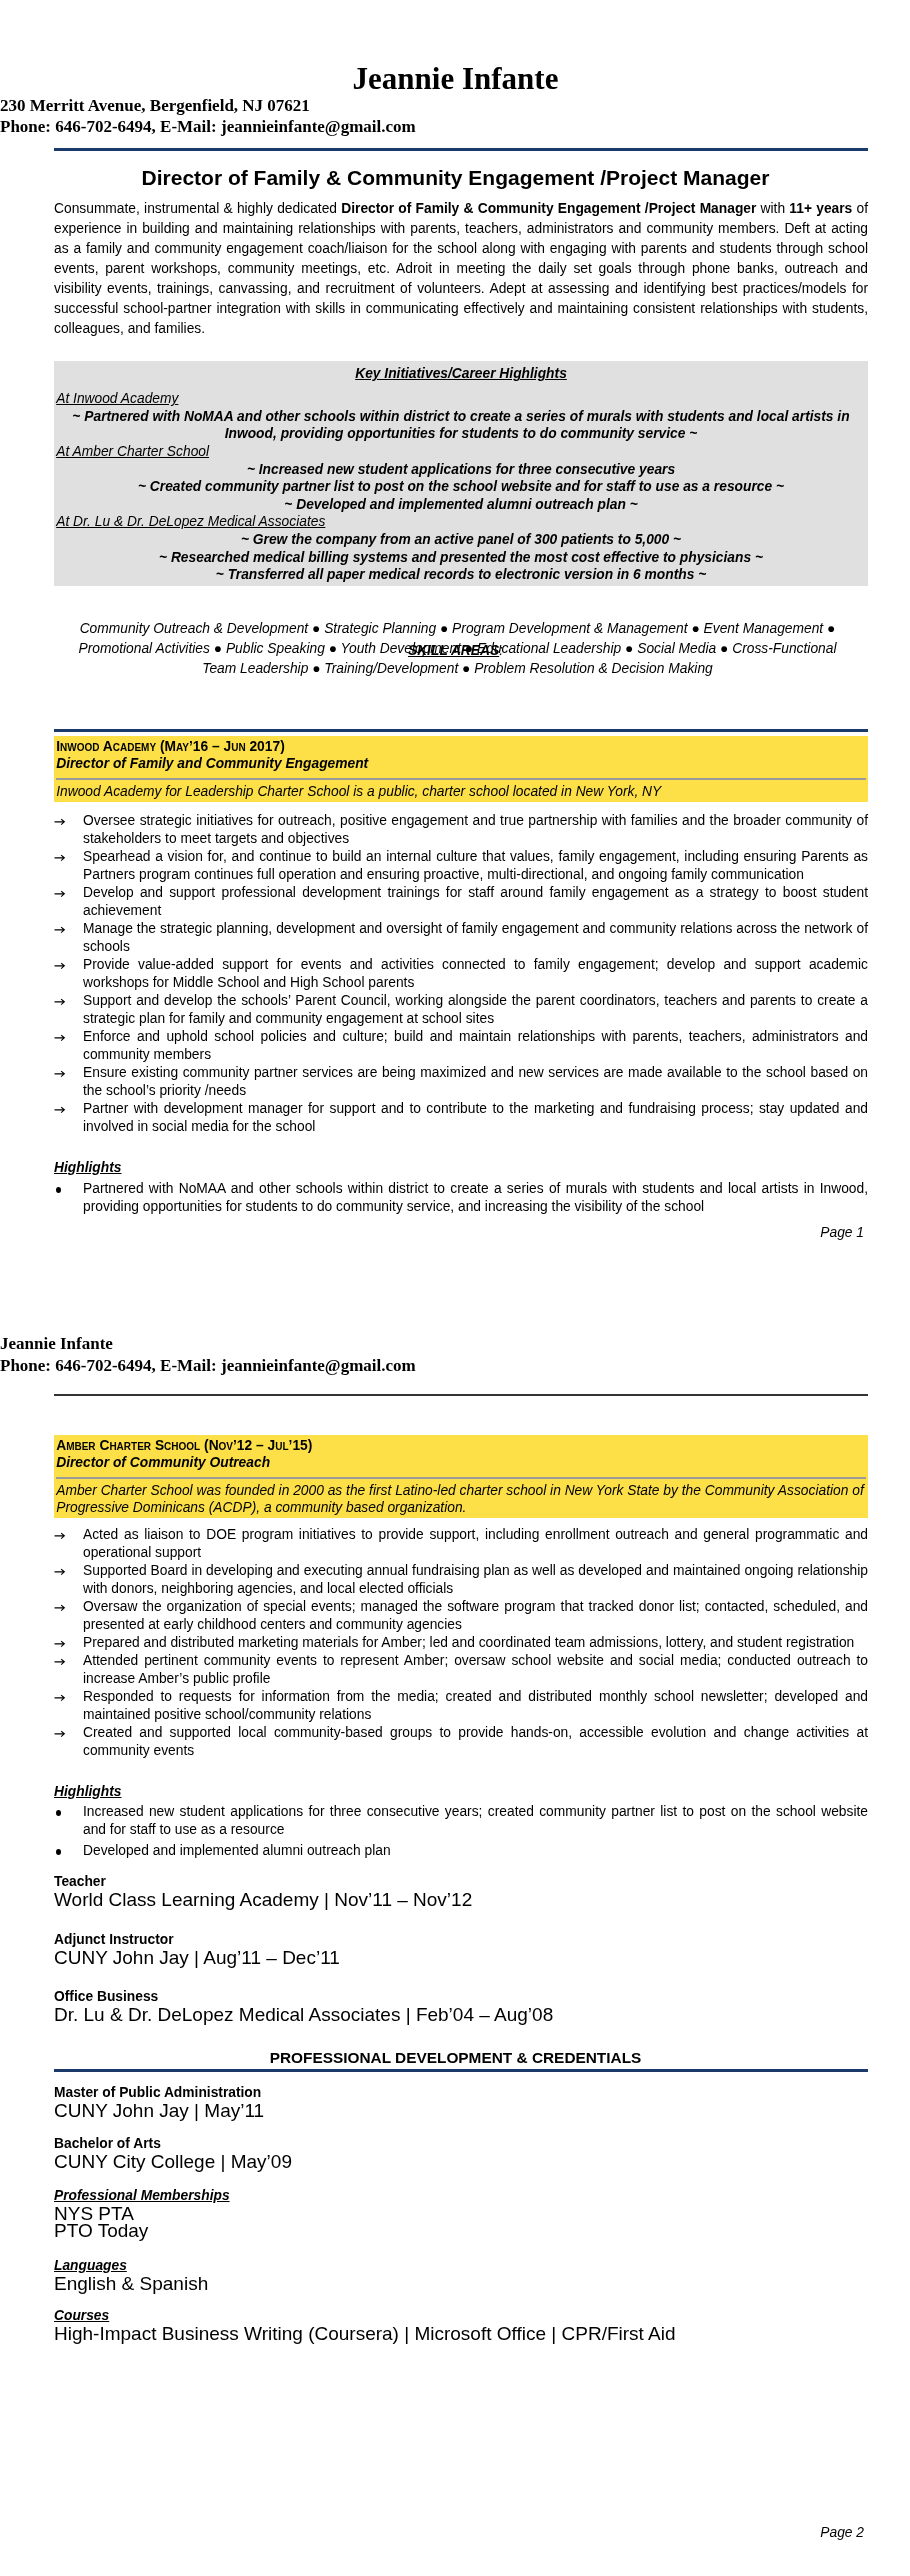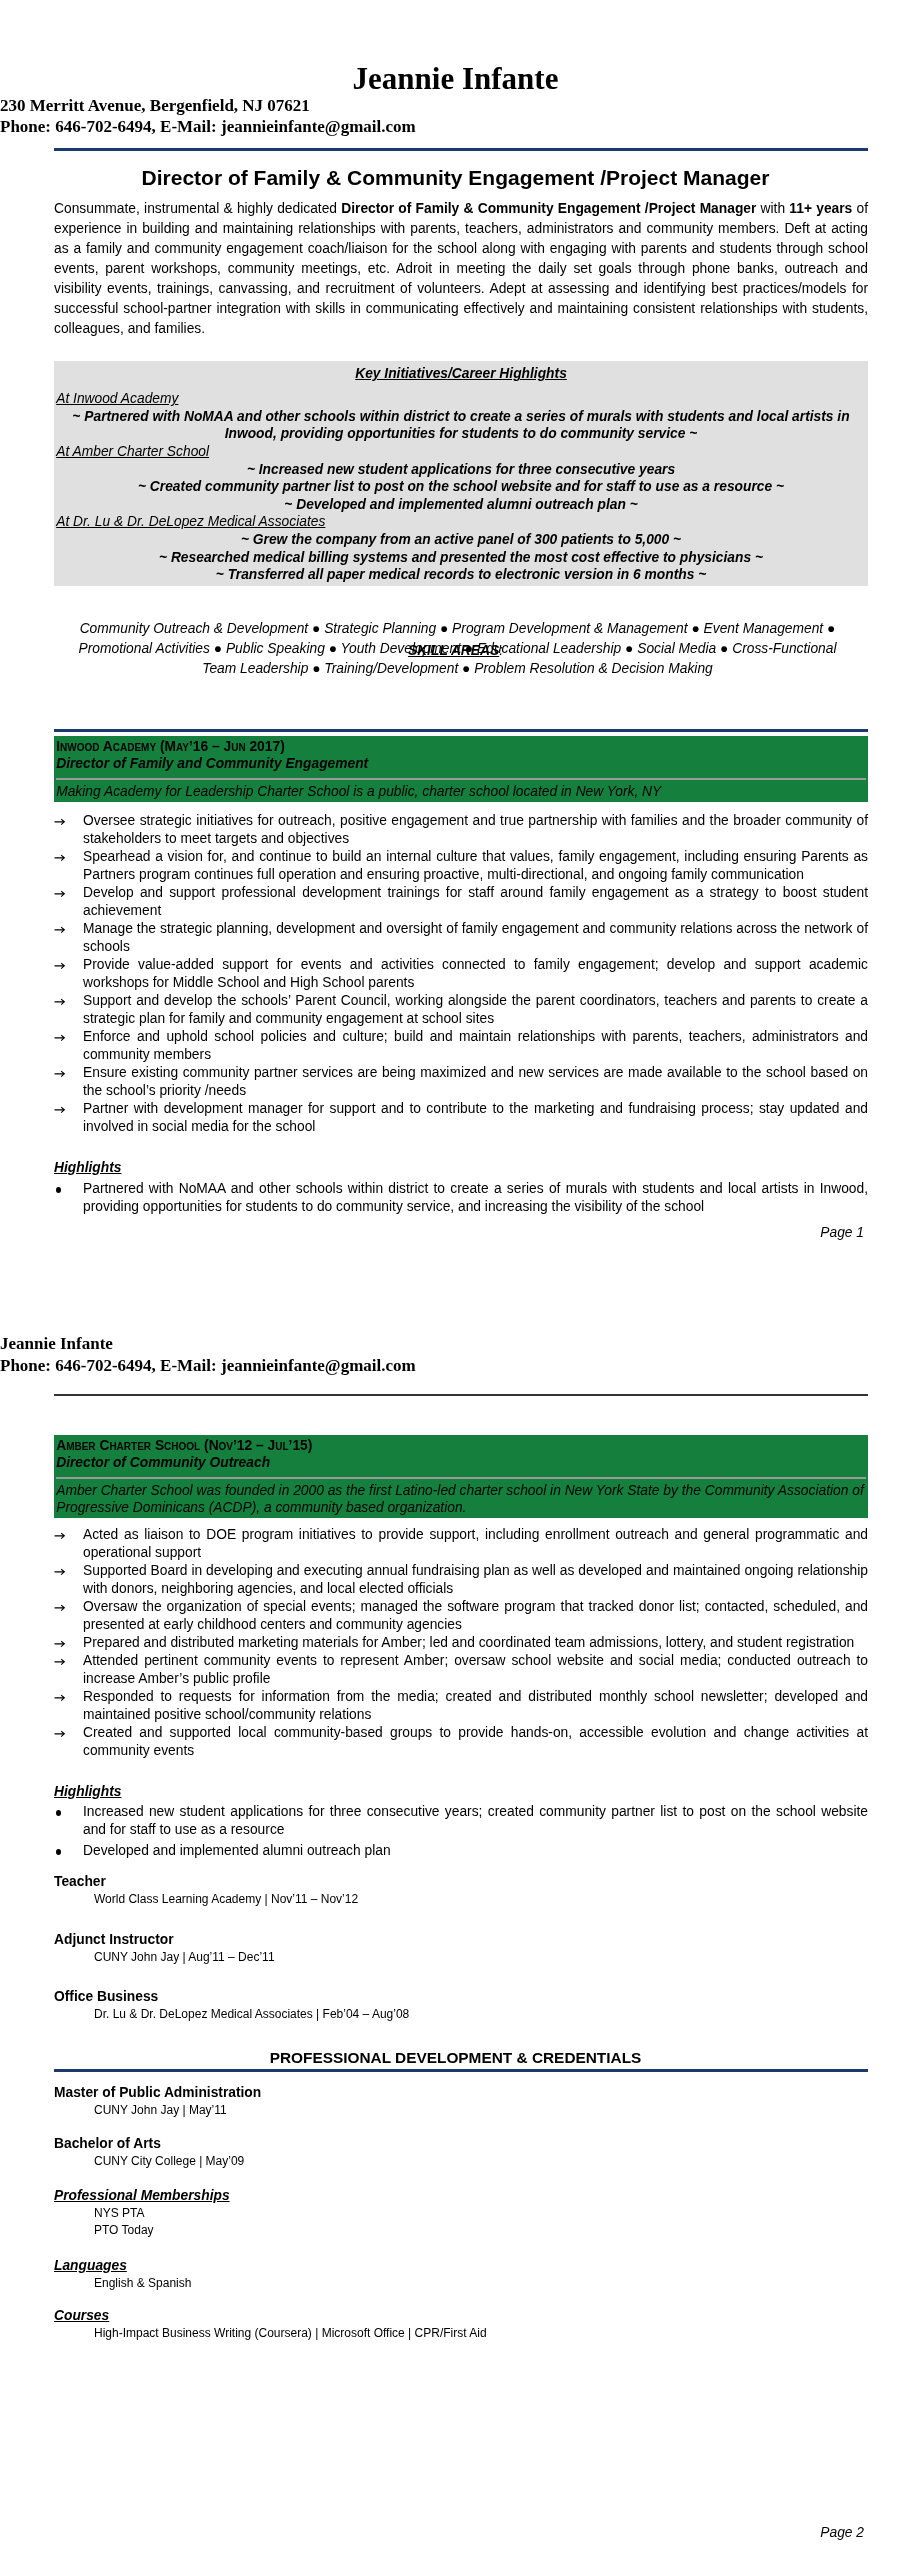--- a/index.html
+++ b/index.html
@@ -30,39 +30,39 @@
   .kbox .khead { text-align: center; font-weight: bold; font-style: italic; font-size: 13.8px; line-height: 17.6px; text-decoration: underline; margin-top: 4.4px; margin-bottom: 7.2px; }
   .kbox .korg { font-style: italic; font-size: 13.8px; line-height: 17.6px; text-decoration: underline; }
   .kbox .kitem { text-align: center; font-weight: bold; font-style: italic; font-size: 13.8px; line-height: 17.6px; }
 
   .skills-head { position: absolute; left: 0; width: 911px; text-align: center; font-weight: bold; font-style: italic; font-size: 13.8px; line-height: 19px; margin-top: 41px; }
   .skills-head span.u { text-decoration: underline; }
   .skills { position: absolute; left: 61px; width: 793px; text-align: center; font-style: italic; font-size: 13.8px; line-height: 20px; }
 
   .section-head { position: absolute; left: 0; width: 911px; text-align: center; font-weight: bold; font-size: 15.4px; line-height: 19px; }
 
-  .jobbox { position: absolute; left: 54px; width: 814px; background: #15803d; padding: 2.2px 2.2px 2.2px 2.2px; }
+  .jobbox { position: absolute; left: 54px; width: 814px; background: #fde047; padding: 2.2px 2.2px 2.2px 2.2px; }
   .jobbox .jorg { font-weight: bold; font-size: 13.8px; line-height: 17px; font-variant: small-caps; }
   .jobbox .jtitle { font-weight: bold; font-style: italic; font-size: 13.8px; line-height: 17px; }
   .jobbox .jsep { height: 2.2px; background: #9a9a9a; margin: 5.5px 0 3.3px 0; }
   .jobbox .jdesc { font-style: italic; font-size: 13.8px; line-height: 17px; }
 
   .blist { position: absolute; left: 54px; width: 814px; list-style: none; }
   .blist li { position: relative; padding-left: 29px; font-size: 13.8px; line-height: 18px; text-align: justify; margin-bottom: 0; }
   .blist li .mk { position: absolute; left: 0; top: 0; width: 22px; }
   .blist li .mk svg { margin-top: 5.5px; }
   .blist li .dot { position: absolute; left: 2.2px; top: 6.6px; width: 5px; height: 6px; background: #000; border-radius: 50%; }
 
   .subhead-u { position: absolute; left: 54px; font-weight: bold; font-style: italic; font-size: 13.8px; line-height: 17.6px; text-decoration: underline; }
 
   .page-num { position: absolute; right: 47px; font-style: italic; font-size: 13.8px; line-height: 17.6px; }
 
   .entry { position: absolute; left: 54px; width: 814px; }
   .entry .et { font-weight: bold; font-size: 13.8px; line-height: 17.6px; }
-  .entry .ed { font-size: 12px; line-height: 17.6px; margin-left: 40px; }
+  .entry .ed { font-size: 19px; line-height: 17.6px; }
   .entry .eh { font-weight: bold; font-style: italic; font-size: 13.8px; line-height: 17.6px; text-decoration: underline; }
 </style>
 </head>
 <body>
 
 <div class="page" style="top:0;height:1288px;">
 
   <div class="hdr-name" style="top:61px;">Jeannie Infante</div>
   <div class="hdr-line" style="top:95px;">230 Merritt Avenue, Bergenfield, NJ 07621</div>
   <div class="hdr-line" style="top:116px;">Phone: 646-702-6494, E-Mail: jeannieinfante@gmail.com</div>
@@ -88,21 +88,21 @@
 
   <div class="skills-head" style="top:600px;"><span class="u">SKILL AREAS</span><span style="font-weight:normal">:</span></div>
   <div class="skills" style="top:619px;">Community Outreach &amp; Development ● Strategic Planning ● Program Development &amp; Management ● Event Management ● Promotional Activities ● Public Speaking ● Youth Development ● Educational Leadership ● Social Media ● Cross-Functional Team Leadership ● Training/Development ● Problem Resolution &amp; Decision Making</div>
 
   <div class="rule-blue" style="top:729px;"></div>
 
   <div class="jobbox" style="top:736px;height:66px;">
     <div class="jorg">Inwood Academy (May’16 – Jun 2017)</div>
     <div class="jtitle">Director of Family and Community Engagement</div>
     <div class="jsep"></div>
-    <div class="jdesc">Making Academy for Leadership Charter School is a public, charter school located in New York, NY</div>
+    <div class="jdesc">Inwood Academy for Leadership Charter School is a public, charter school located in New York, NY</div>
   </div>
 
   <ul class="blist" style="top:812px;">
     <li><span class="mk"><svg width="12" height="7.7" viewBox="0 0 22 14">
             <path d="M1 7 H19 M13 2 L19 7 L13 12" stroke="#000" stroke-width="2" fill="none"></path>
           </svg></span><span>Oversee strategic initiatives for outreach, positive engagement and true partnership with families and the broader community of stakeholders to meet targets and objectives</span></li>
     <li><span class="mk"><svg width="12" height="7.7" viewBox="0 0 22 14">
             <path d="M1 7 H19 M13 2 L19 7 L13 12" stroke="#000" stroke-width="2" fill="none"></path>
           </svg></span><span>Spearhead a vision for, and continue to build an internal culture that values, family engagement, including ensuring Parents as Partners program continues full operation and ensuring proactive, multi-directional, and ongoing family communication</span></li>
     <li><span class="mk"><svg width="12" height="7.7" viewBox="0 0 22 14">

